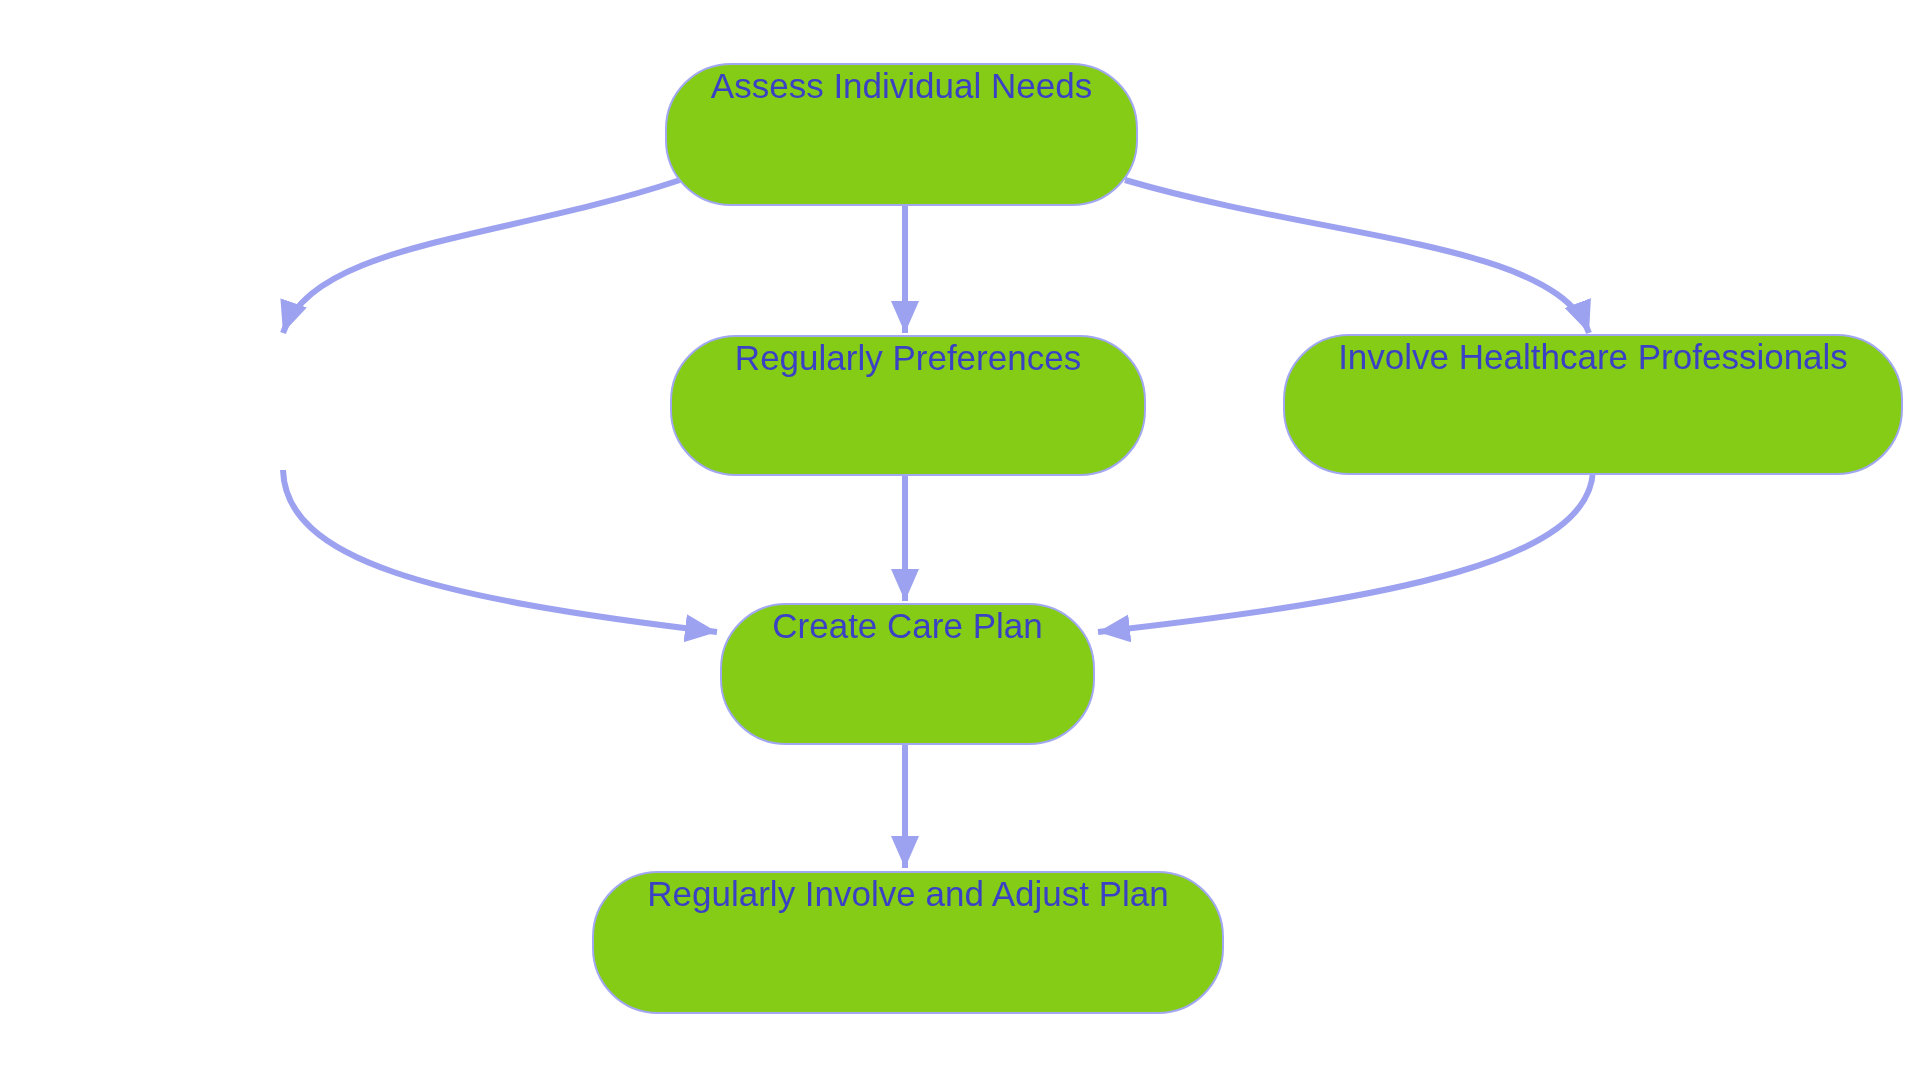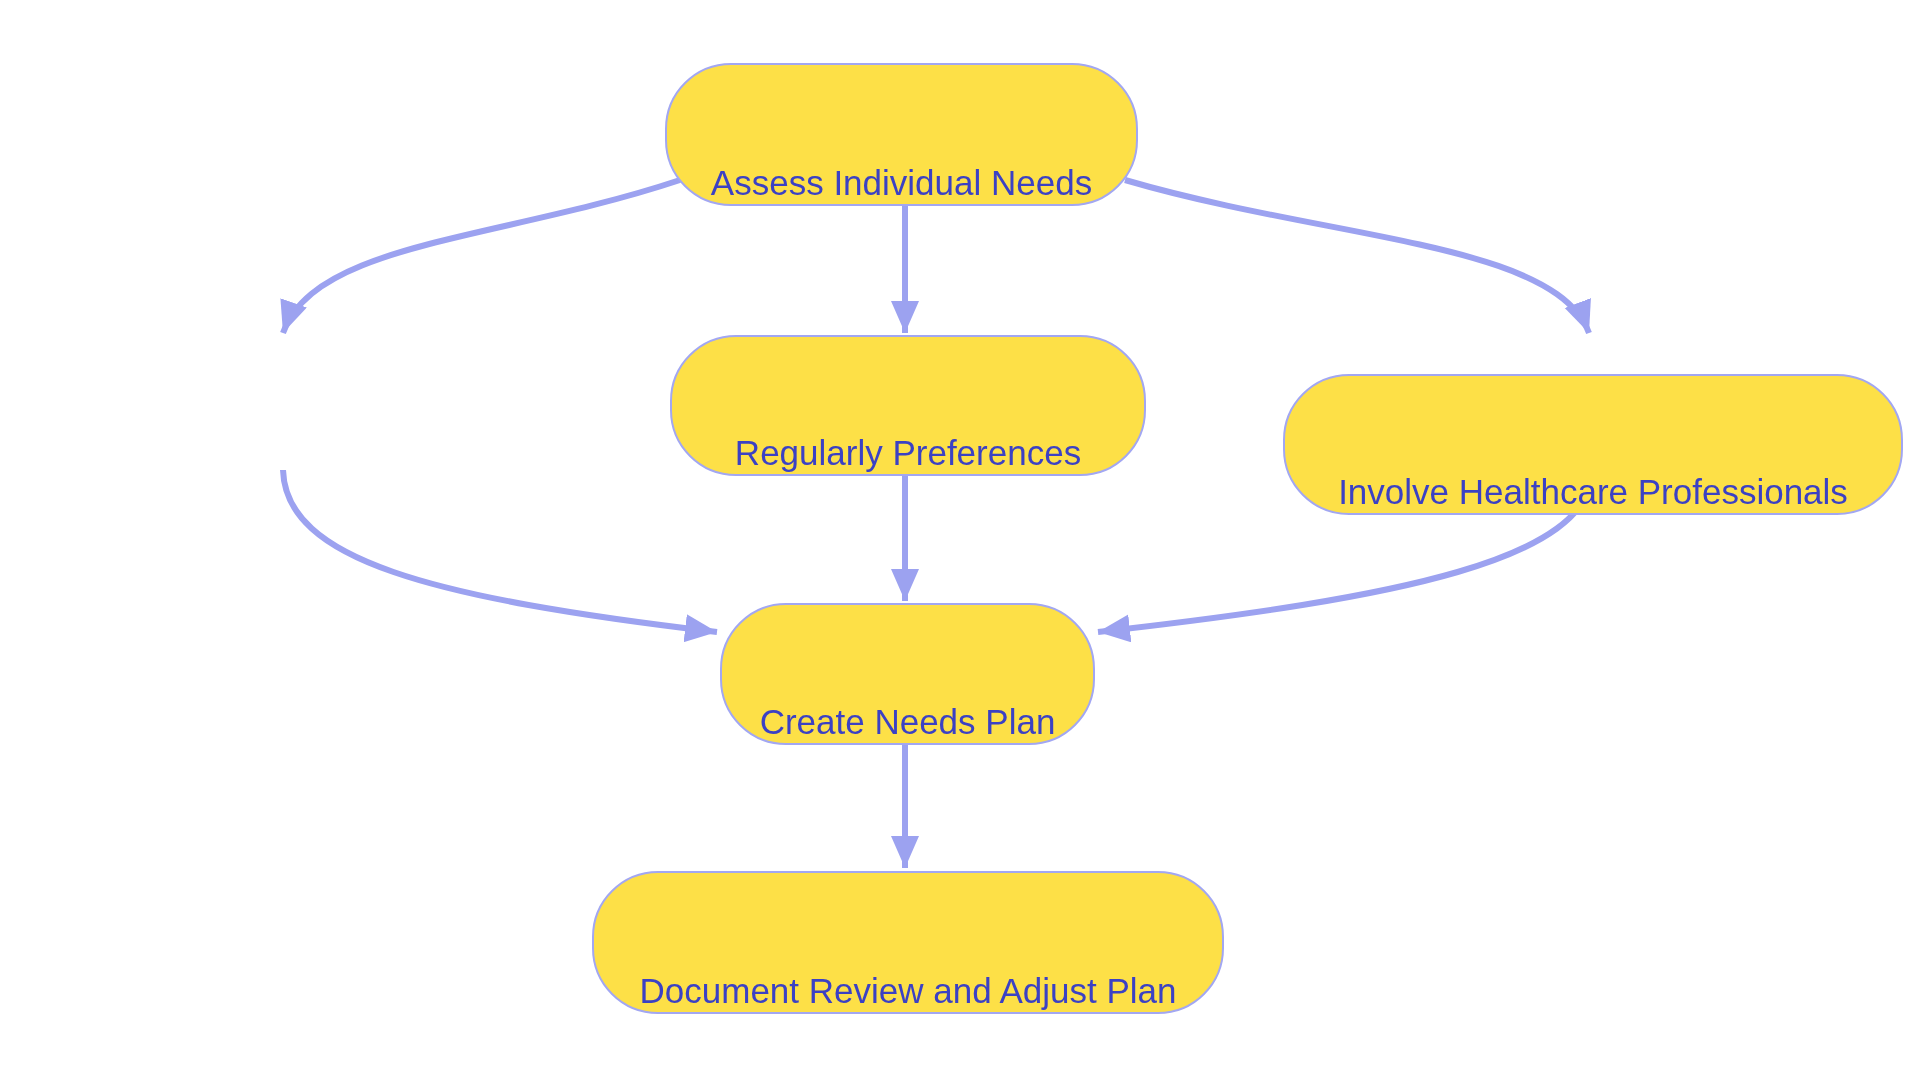--- a/index.html
+++ b/index.html
@@ -25,36 +25,36 @@
     fill: none;
     stroke: #9ca2f0;
     stroke-width: 6;
     stroke-linecap: butt;
   }
 
   .node {
     position: absolute;
     z-index: 2;
     display: flex;
-    align-items: flex-end;
+    align-items: flex-start;
     justify-content: center;
-    background: #fde047;
+    background: #84cc16;
     border: 2px solid #a2a7f2;
     border-radius: 66px;
     color: #3b41c4;
     font-size: 35px;
     line-height: 1.2;
     text-align: center;
     white-space: nowrap;
   }
 
   #n-assess        { left: 665px;  top: 63px;  width: 473px; height: 143px; }
   #n-conversations { left: 22px;   top: 335px; width: 523px; height: 139px; }
   #n-document      { left: 670px;  top: 335px; width: 476px; height: 141px; }
-  #n-involve       { left: 1283px; top: 334px; width: 620px; height: 141px; margin-top: 40px; }
+  #n-involve       { left: 1283px; top: 334px; width: 620px; height: 141px; }
   #n-create        { left: 720px;  top: 603px; width: 375px; height: 142px; }
   #n-review        { left: 592px;  top: 871px; width: 632px; height: 143px; }
 </style>
 </head>
 <body>
 
 <div class="canvas">
 
   <svg class="edges" viewBox="0 0 1920 1083" xmlns="http://www.w3.org/2000/svg">
     <defs>
@@ -85,20 +85,20 @@
 
   <div class="node" id="n-document">
     <span>Regularly Preferences</span>
   </div>
 
   <div class="node" id="n-involve">
     <span>Involve Healthcare Professionals</span>
   </div>
 
   <div class="node" id="n-create">
-    <span>Create Needs Plan</span>
+    <span>Create Care Plan</span>
   </div>
 
   <div class="node" id="n-review">
-    <span>Document Review and Adjust Plan</span>
+    <span>Regularly Involve and Adjust Plan</span>
   </div>
 
 </div>
 
 </body></html>

